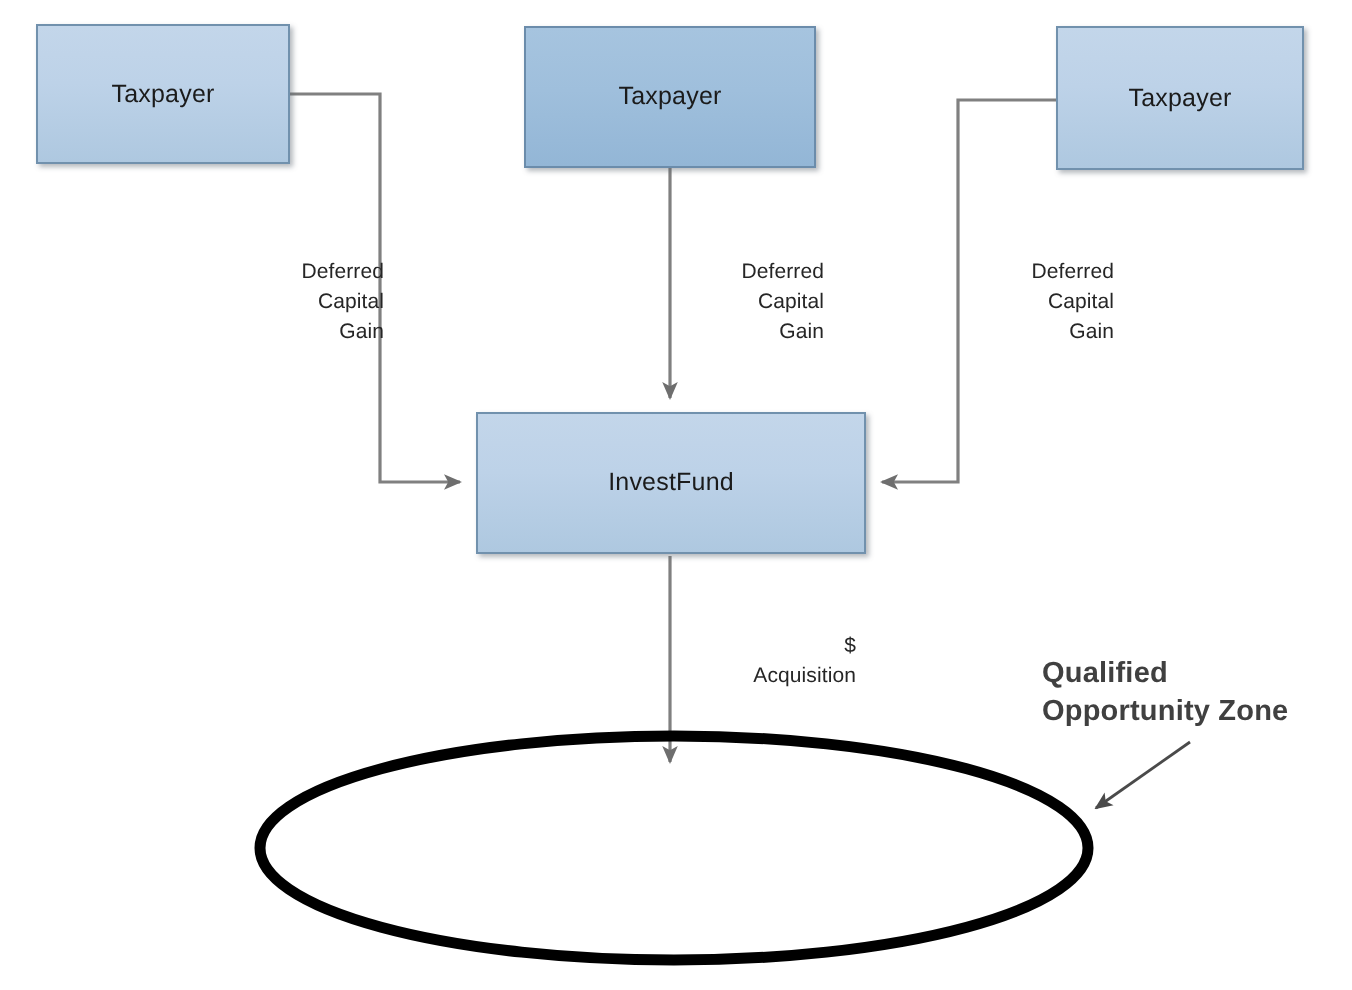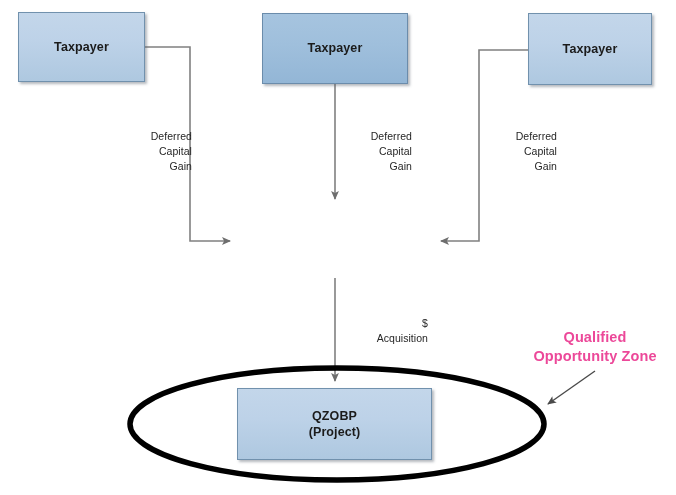--- a/index.html
+++ b/index.html
@@ -37,46 +37,45 @@
     flex-direction: column;
     align-items: center;
     justify-content: center;
     text-align: center;
     color: #1b1b1b;
     font-size: 12.5px;
     line-height: 1.32;
     letter-spacing: .1px;
     box-shadow: 1.5px 1.5px 2.5px rgba(90, 100, 110, .45);
     background: linear-gradient(180deg, #c3d6ea 0%, #bdd2e8 42%, #aec8e0 100%);
-    font-weight: bold;
   }
   .node.accent {
     background: linear-gradient(180deg, #a6c4df 0%, #9fbfdc 45%, #93b6d6 100%);
     border-color: #6b8cab;
   }
   .node .ln2 { display: block; }
 
   
   .edge-label {
     position: absolute;
     text-align: right;
     font-size: 10.5px;
     line-height: 1.42;
     color: #262626;
     white-space: pre-line;
     letter-spacing: .05px;
   }
   
   .callout {
     position: absolute;
-    text-align: center;
+    text-align: left;
     font-size: 14.5px;
     font-weight: bold;
     line-height: 1.28;
-    color: #ec4899;
+    color: #404040;
     white-space: pre-line;
     letter-spacing: .1px;
   }
 </style>
 </head>
 <body>
 
 <div id="canvas">
 
   <svg id="wires" viewBox="0 0 676 495" width="676" height="495" aria-hidden="true">
@@ -107,25 +106,24 @@
   </div>
 
   <div class="node accent" style="left:262px; top:13px; width:146px; height:71px;">
     <span>Taxpayer</span>
   </div>
 
   <div class="node" style="left:528px; top:13px; width:124px; height:72px;">
     <span>Taxpayer</span>
   </div>
 
+  <div class="node" style="left:238px; top:206px; width:195px; height:71px;">
+    <span>InvestFund</span>
+  </div>
 
-  <div class="node" style="left:237px; top:388px; width:195px; height:72px;">
-    <span>QZOBP</span>
-    <span class="ln2">(Project)</span>
-  </div>
 
   <div class="edge-label" style="left:120px; top:129px; width:72px;">Deferred
 Capital
 Gain</div>
 
   <div class="edge-label" style="left:340px; top:129px; width:72px;">Deferred
 Capital
 Gain</div>
 
   <div class="edge-label" style="left:485px; top:129px; width:72px;">Deferred

